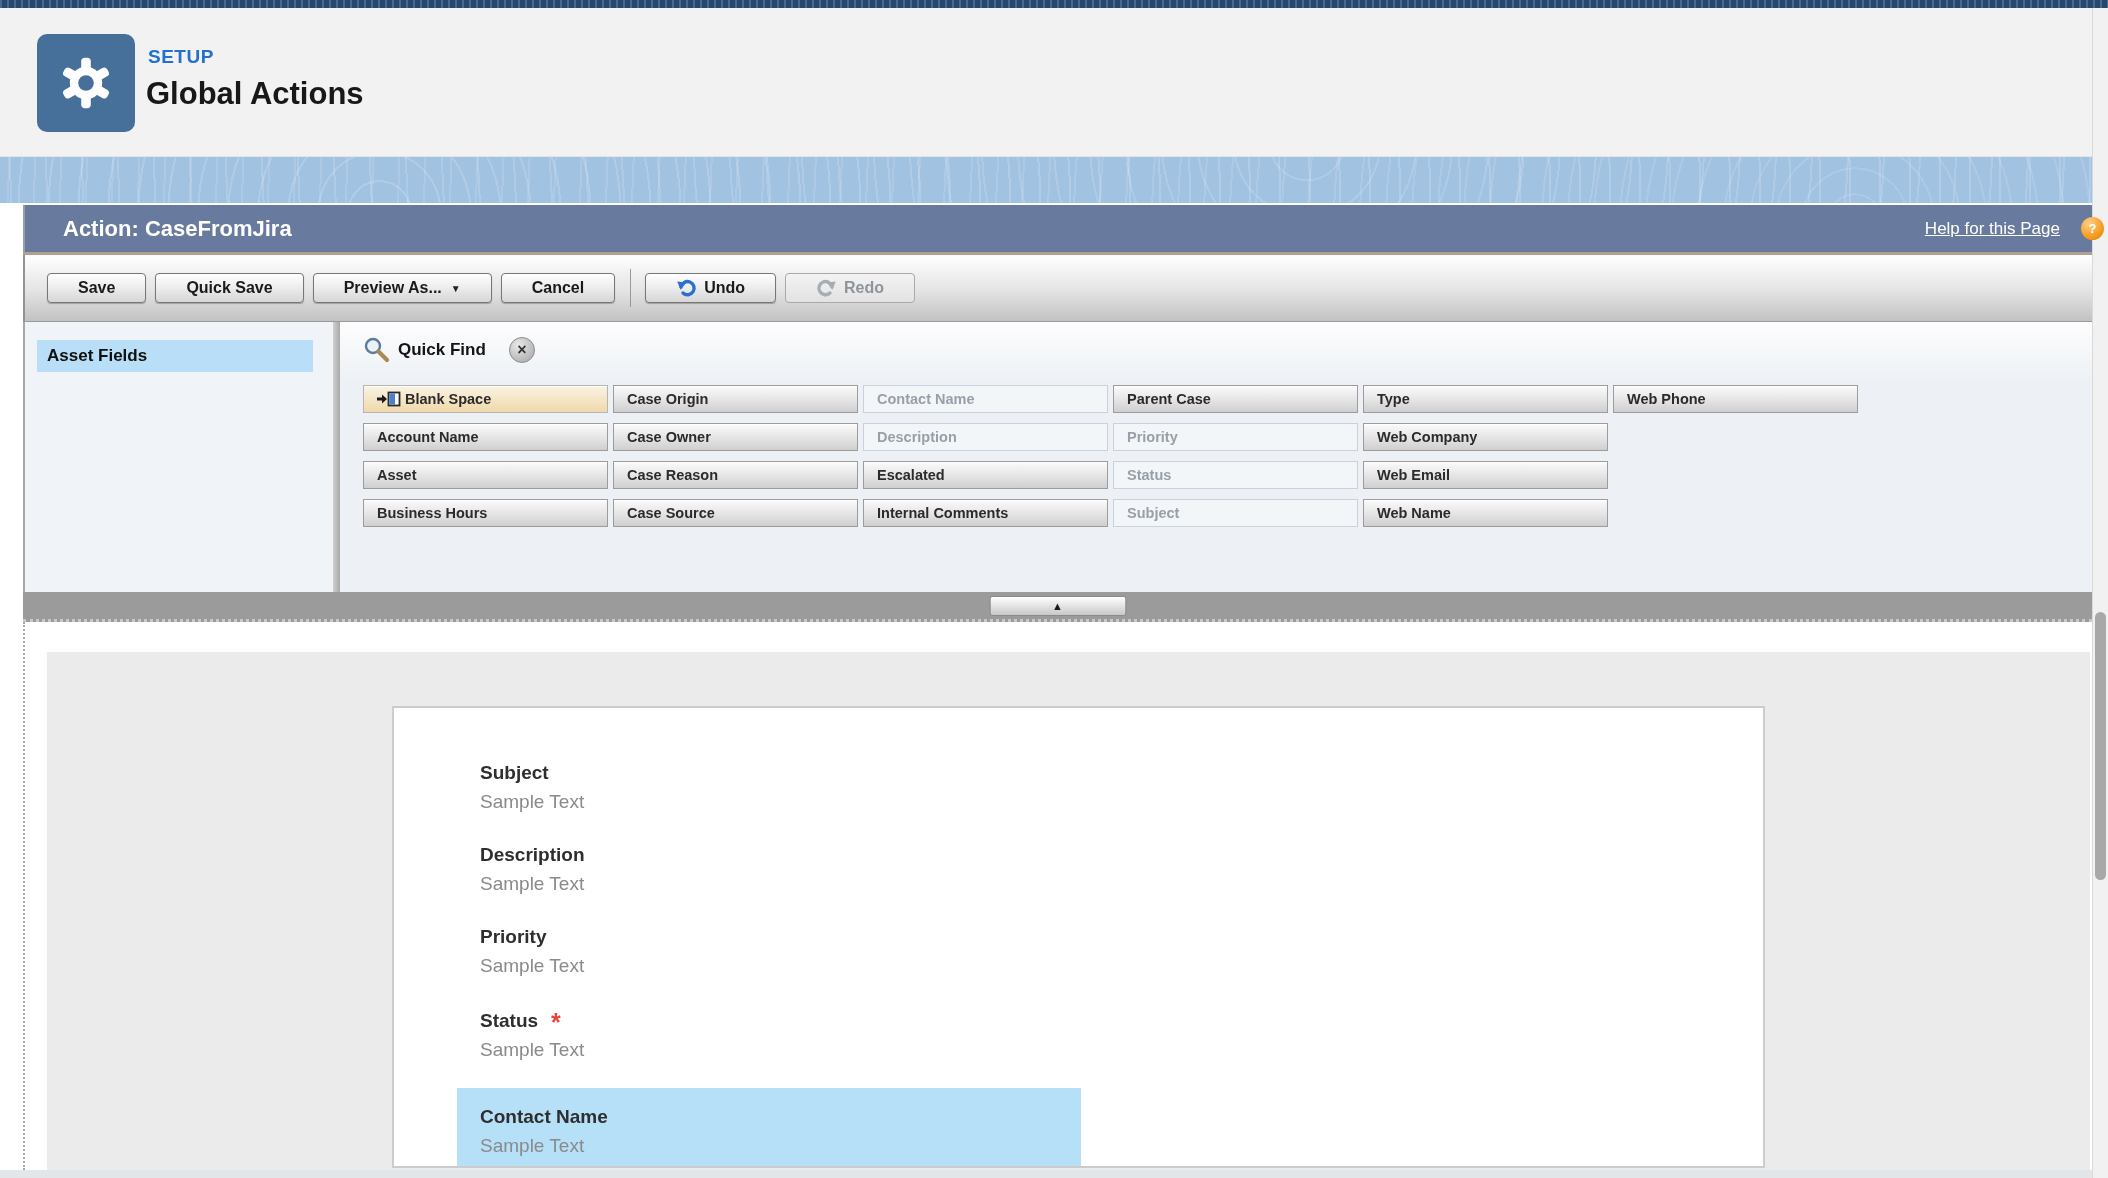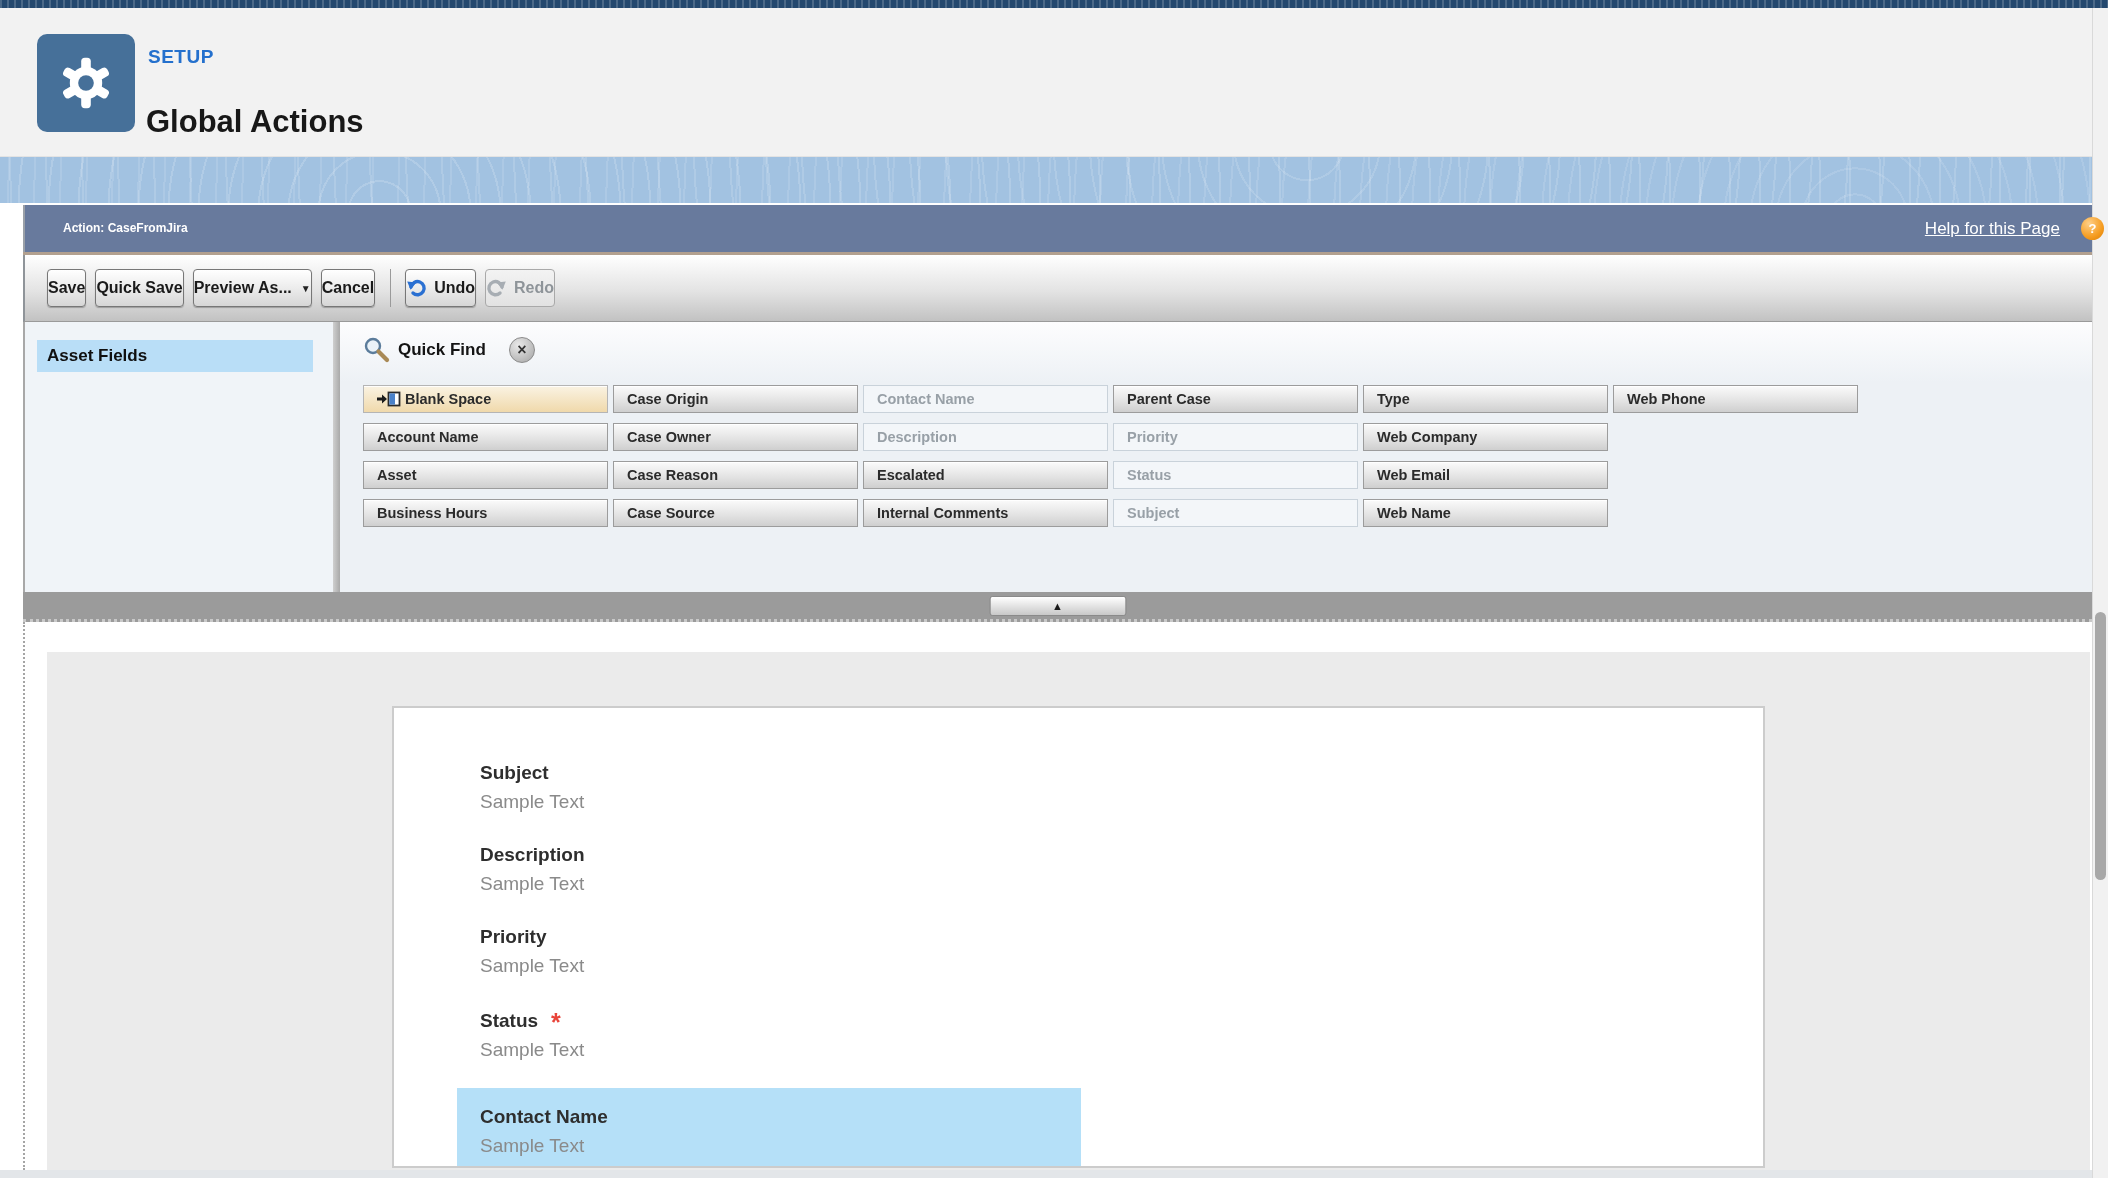--- a/index.html
+++ b/index.html
@@ -10,46 +10,46 @@
   
   .top-strip { position:absolute; left:0; top:0; width:2108px; height:8px;
     background:#24486e;
     background-image:repeating-linear-gradient(90deg, rgba(255,255,255,.18) 0 2px, transparent 2px 7px); }
   .setup-header { position:absolute; left:0; top:8px; width:2108px; height:149px;
     background:#f2f2f2; border-bottom:1px solid #e3e3e3; }
   .gear-tile { position:absolute; left:37px; top:26px; width:98px; height:98px;
     background:#467099; border-radius:10px; display:flex; align-items:center; justify-content:center; }
   .setup-label { position:absolute; left:148px; top:38px; font-size:19px; font-weight:700;
     color:#2470cd; letter-spacing:.5px; }
-  .page-title { position:absolute; left:146px; top:68px; font-size:31px; font-weight:700; color:#181818;margin-top:28px; }
+  .page-title { position:absolute; left:146px; top:68px; font-size:31px; font-weight:700; color:#181818; }
   .banner-strip { position:absolute; left:0; top:157px; width:2108px; height:46px;
     background:#a2c2e1;
     background-image:
       repeating-radial-gradient(circle at 18% 120%, rgba(255,255,255,.16) 0 2px, transparent 2px 30px),
       repeating-radial-gradient(circle at 62% -30%, rgba(255,255,255,.14) 0 2px, transparent 2px 36px),
       repeating-radial-gradient(circle at 88% 140%, rgba(255,255,255,.12) 0 2px, transparent 2px 26px); }
 
   
   .panel { position:absolute; left:23px; top:205px; width:2069px; height:965px; background:#fff; }
   .action-bar { position:absolute; left:0; top:0; width:100%; height:47px; background:#687a9d;
     border-left:2px solid #9aa0a8; }
   .action-title { position:absolute; left:38px; top:0; line-height:47px; color:#fff;
-    font-size:12px; font-weight:700; }
+    font-size:22px; font-weight:700; }
   .help-link { position:absolute; right:32px; top:0; line-height:47px; color:#fff;
     font-size:17px; text-decoration:underline; cursor:pointer; }
   .help-orb { position:absolute; right:-12px; top:12px; width:23px; height:23px; border-radius:50%;
     background:radial-gradient(circle at 35% 28%, #ffd089, #f59b1e 62%, #d97c06); z-index:6;
     color:#fff; font-size:13px; font-weight:700; text-align:center; line-height:23px; }
   .tan-line { position:absolute; left:0; top:47px; width:100%; height:3px; background:#b2a08f; }
 
   .toolbar { position:absolute; left:0; top:50px; width:100%; height:67px;
     background:linear-gradient(#ffffff, #e3e3e3 55%, #c2c2c2);
     border-left:2px solid #8f9499; border-bottom:1px solid #9a9a9a;
     display:flex; align-items:center; padding-left:22px; }
-  .tb-btn { height:38px; padding:0 0; margin-right:9px; border:1px solid #777;
+  .tb-btn { height:30px; padding:0 30px; margin-right:9px; border:1px solid #777;
     border-radius:4px; background:linear-gradient(#ffffff, #ececec 50%, #d6d6d6);
     font-family:"Liberation Sans", sans-serif; font-size:16px; font-weight:700; color:#1a1a1a;
     box-shadow:0 1px 1px rgba(0,0,0,.25); cursor:pointer; display:flex; align-items:center; }
   .tb-btn .caret { font-size:10px; margin-left:9px; color:#222; }
   .tb-btn.disabled { color:#8e9499; background:linear-gradient(#f3f3f3,#e2e2e2);
     border-color:#a9a9a9; box-shadow:none; cursor:default; }
   .tb-sep { width:1px; height:38px; background:#9a9a9a; margin:0 14px 0 6px; }
   .tb-icon { margin-right:7px; display:inline-flex; }
 
   

